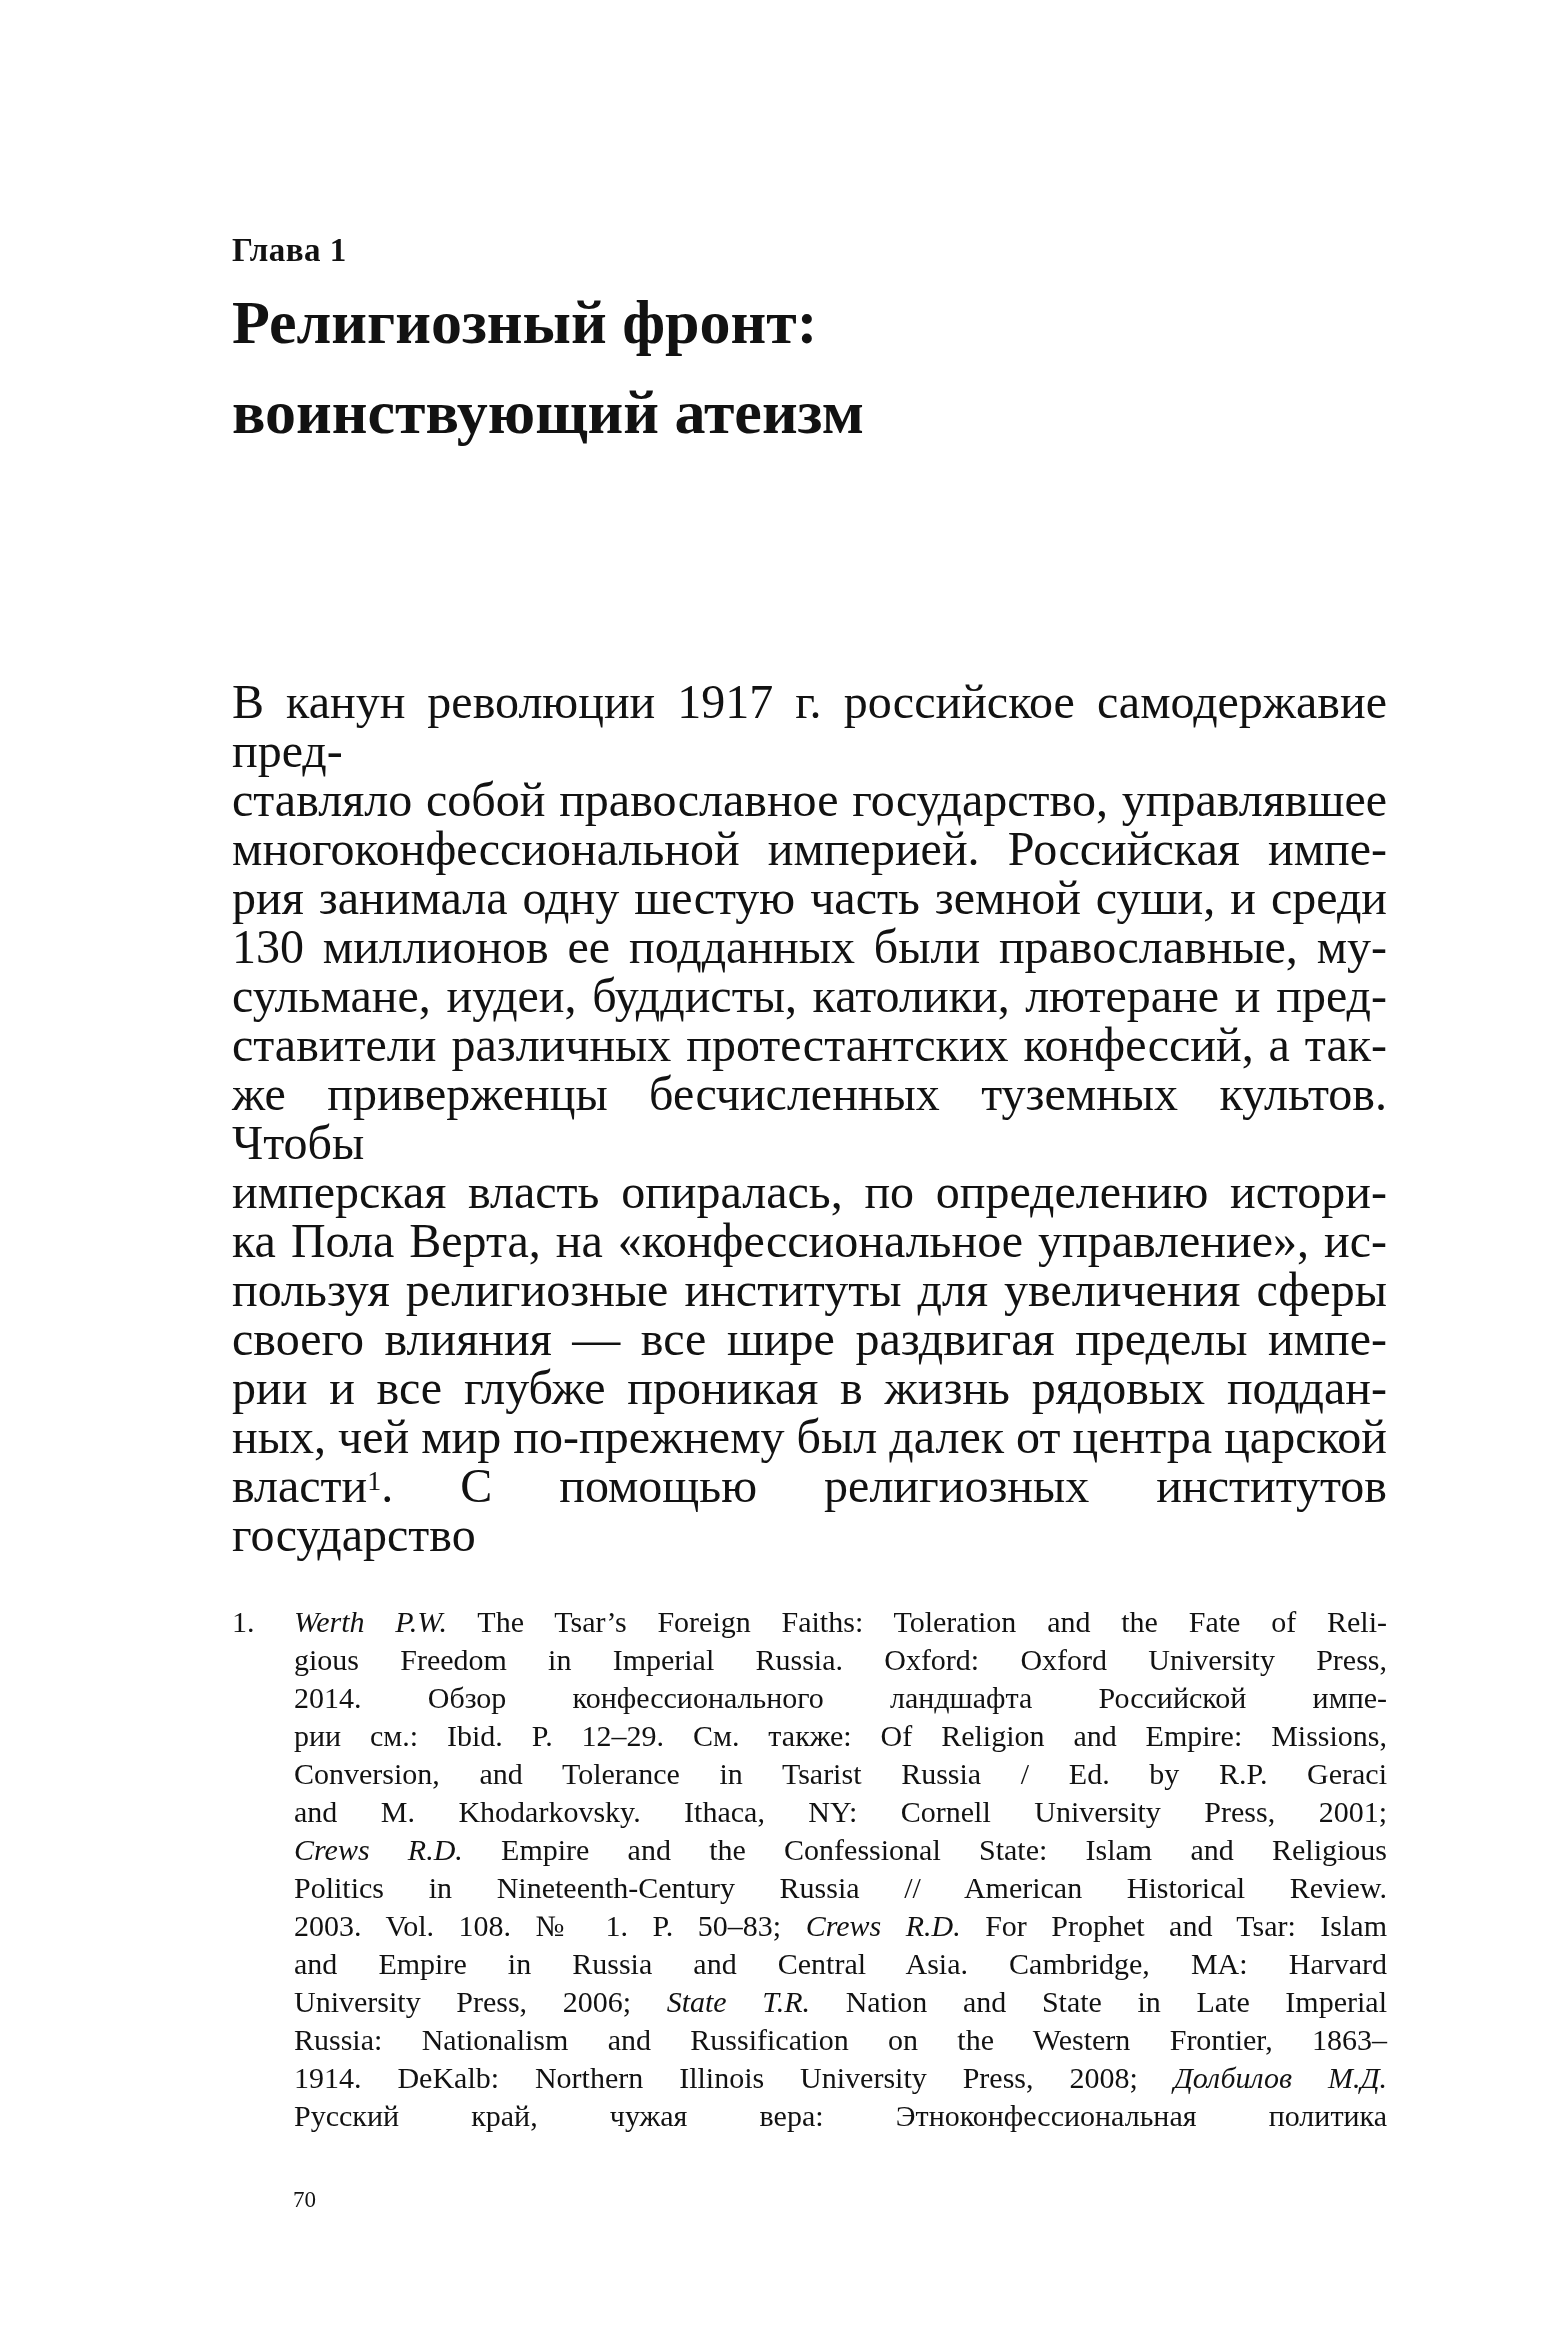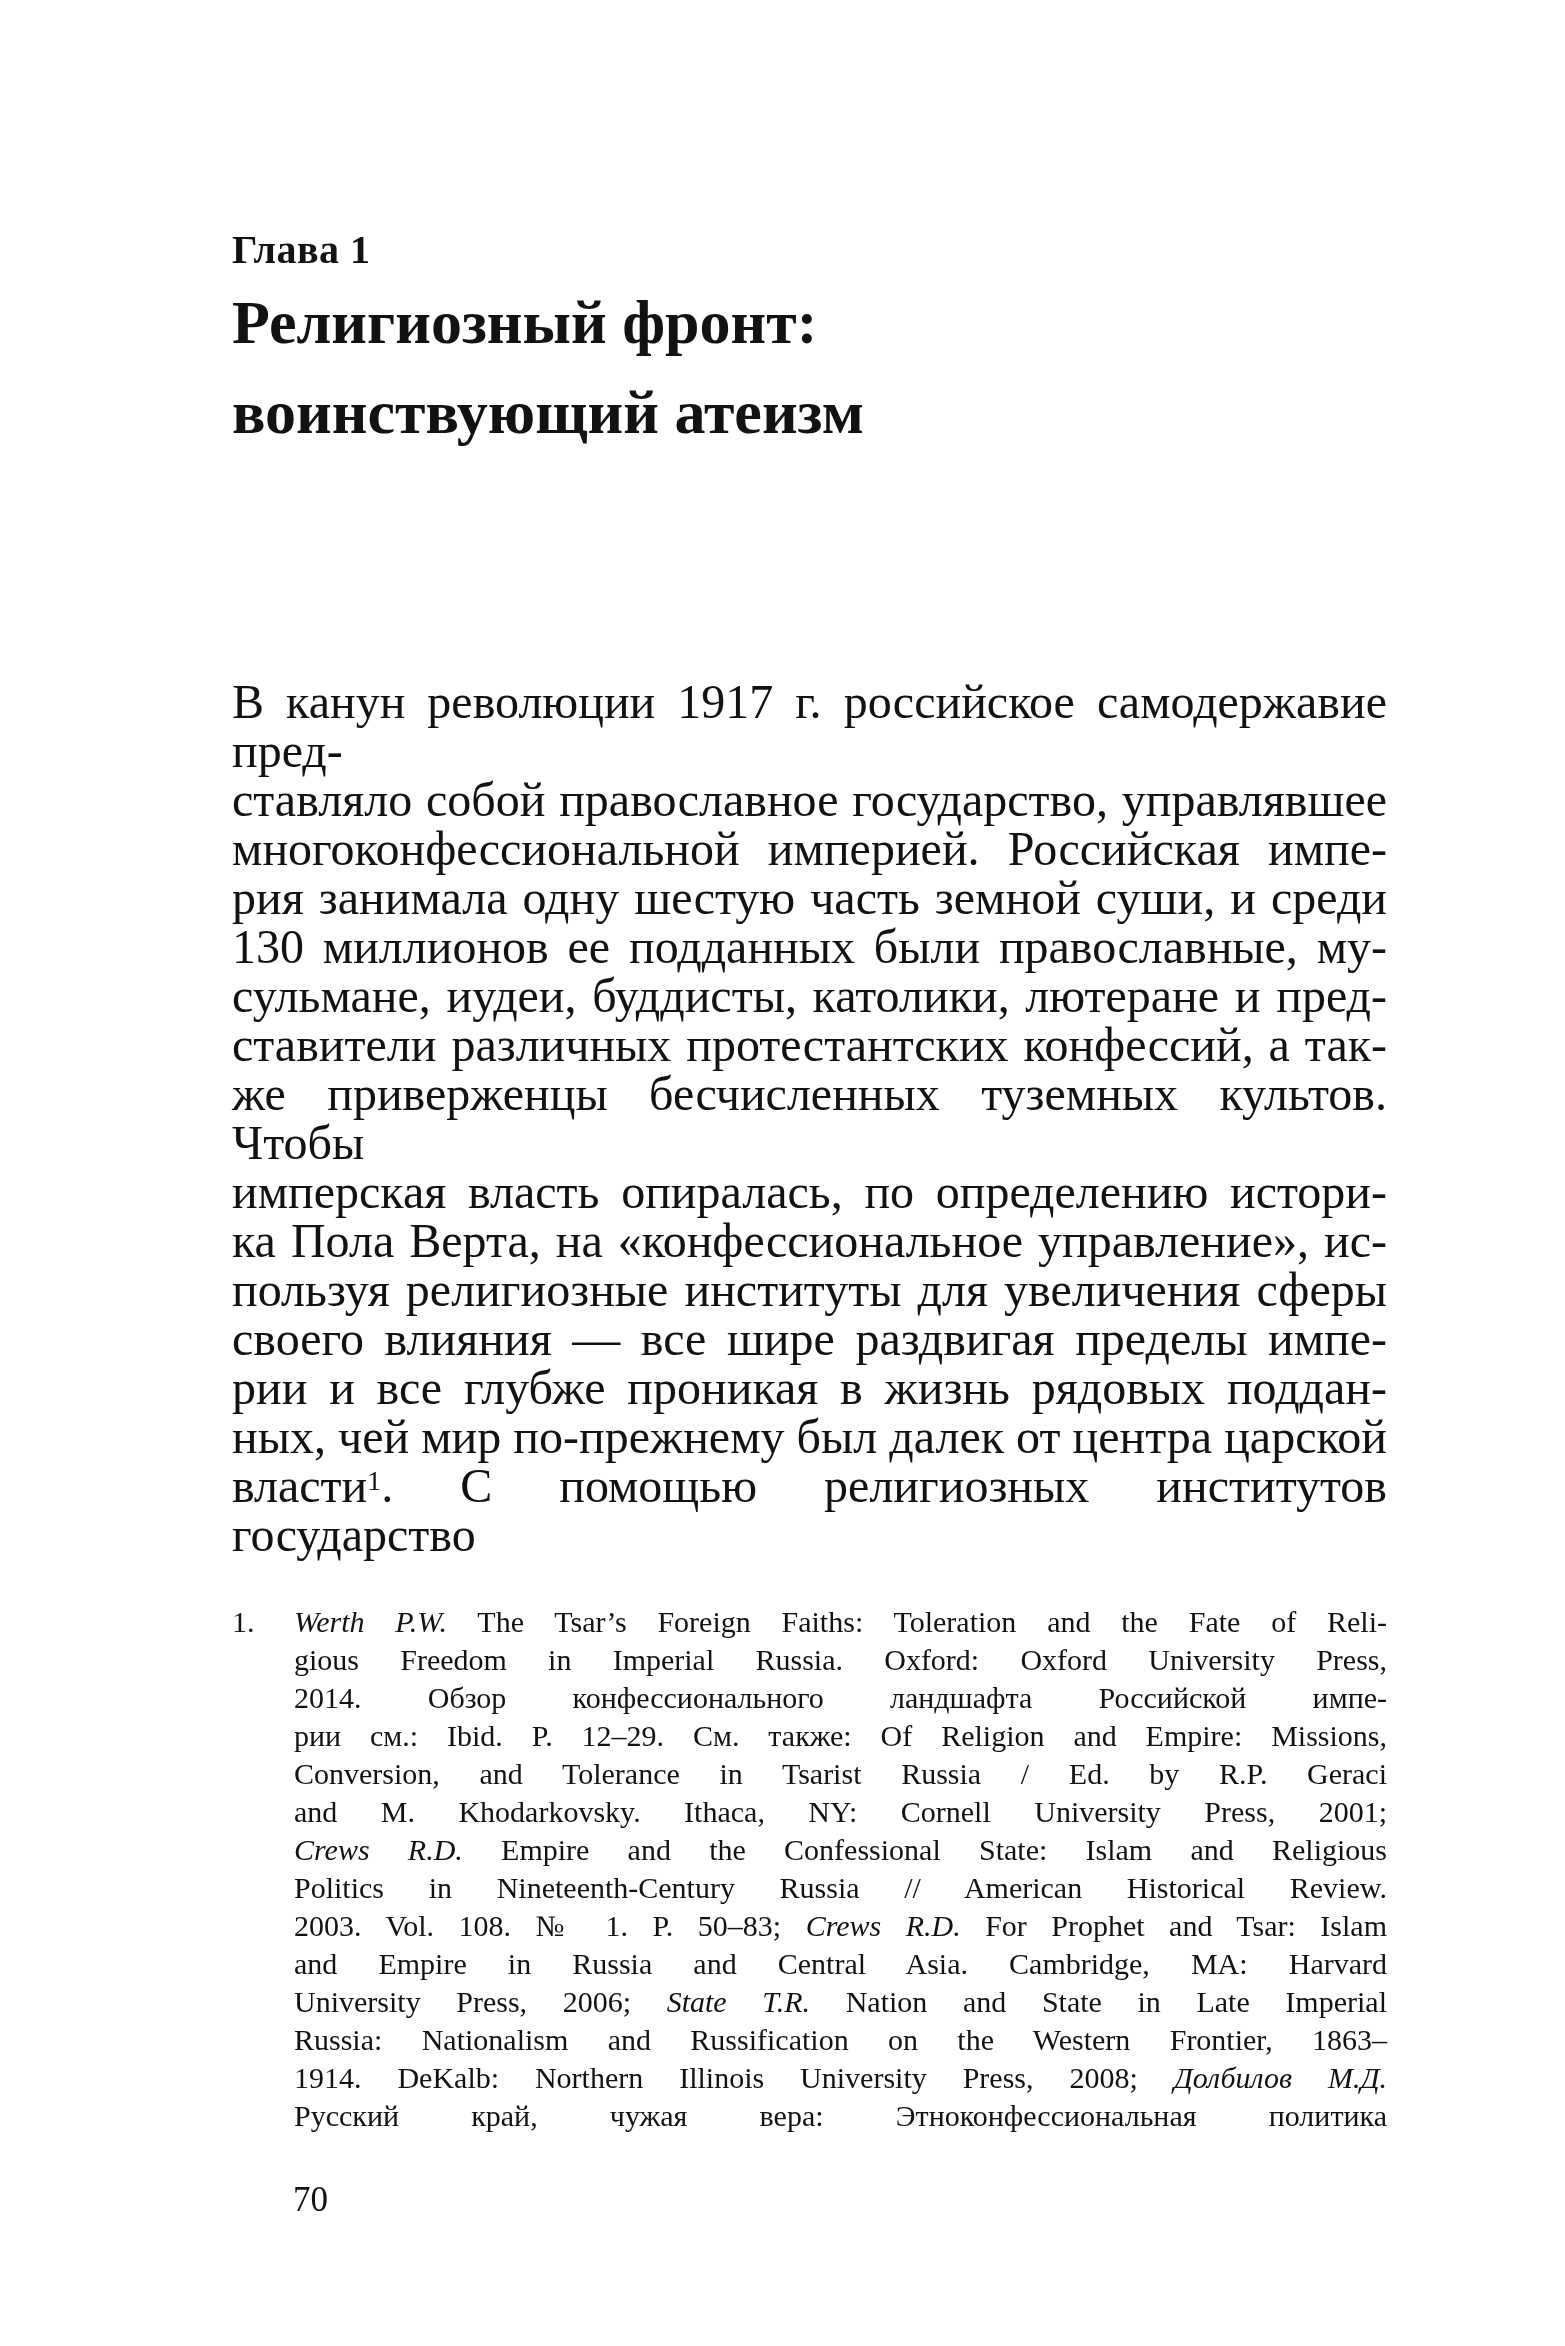--- a/index.html
+++ b/index.html
@@ -15,21 +15,21 @@
     color: #121212;
     font-family: "Liberation Serif", "DejaVu Serif", serif;
     overflow: hidden;
   }
   .content {
     margin-left: 232px;
     width: 1155px;
   }
   .chapter-label {
     margin-top: 229px;
-    font-size: 40px;
+    font-size: 33px;
     line-height: 42px;
     font-weight: bold;
     letter-spacing: 0.5px;
   }
   .title-block {
     margin-top: 5.7px;
     font-size: 62px;
     line-height: 90px;
     font-weight: bold;
   }
@@ -67,21 +67,21 @@
     top: 0;
     width: 38px;
     line-height: 38px;
   }
   .fn-text {
     margin-left: 62px;
   }
   .page-number {
     margin-top: 44px;
     margin-left: 61px;
-    font-size: 35px;
+    font-size: 23px;
     line-height: 42px;
   }
 </style>
 </head>
 <body>
 
 <div class="page">
   <div class="content">
 
     <div class="chapter-label">Глава 1</div>

